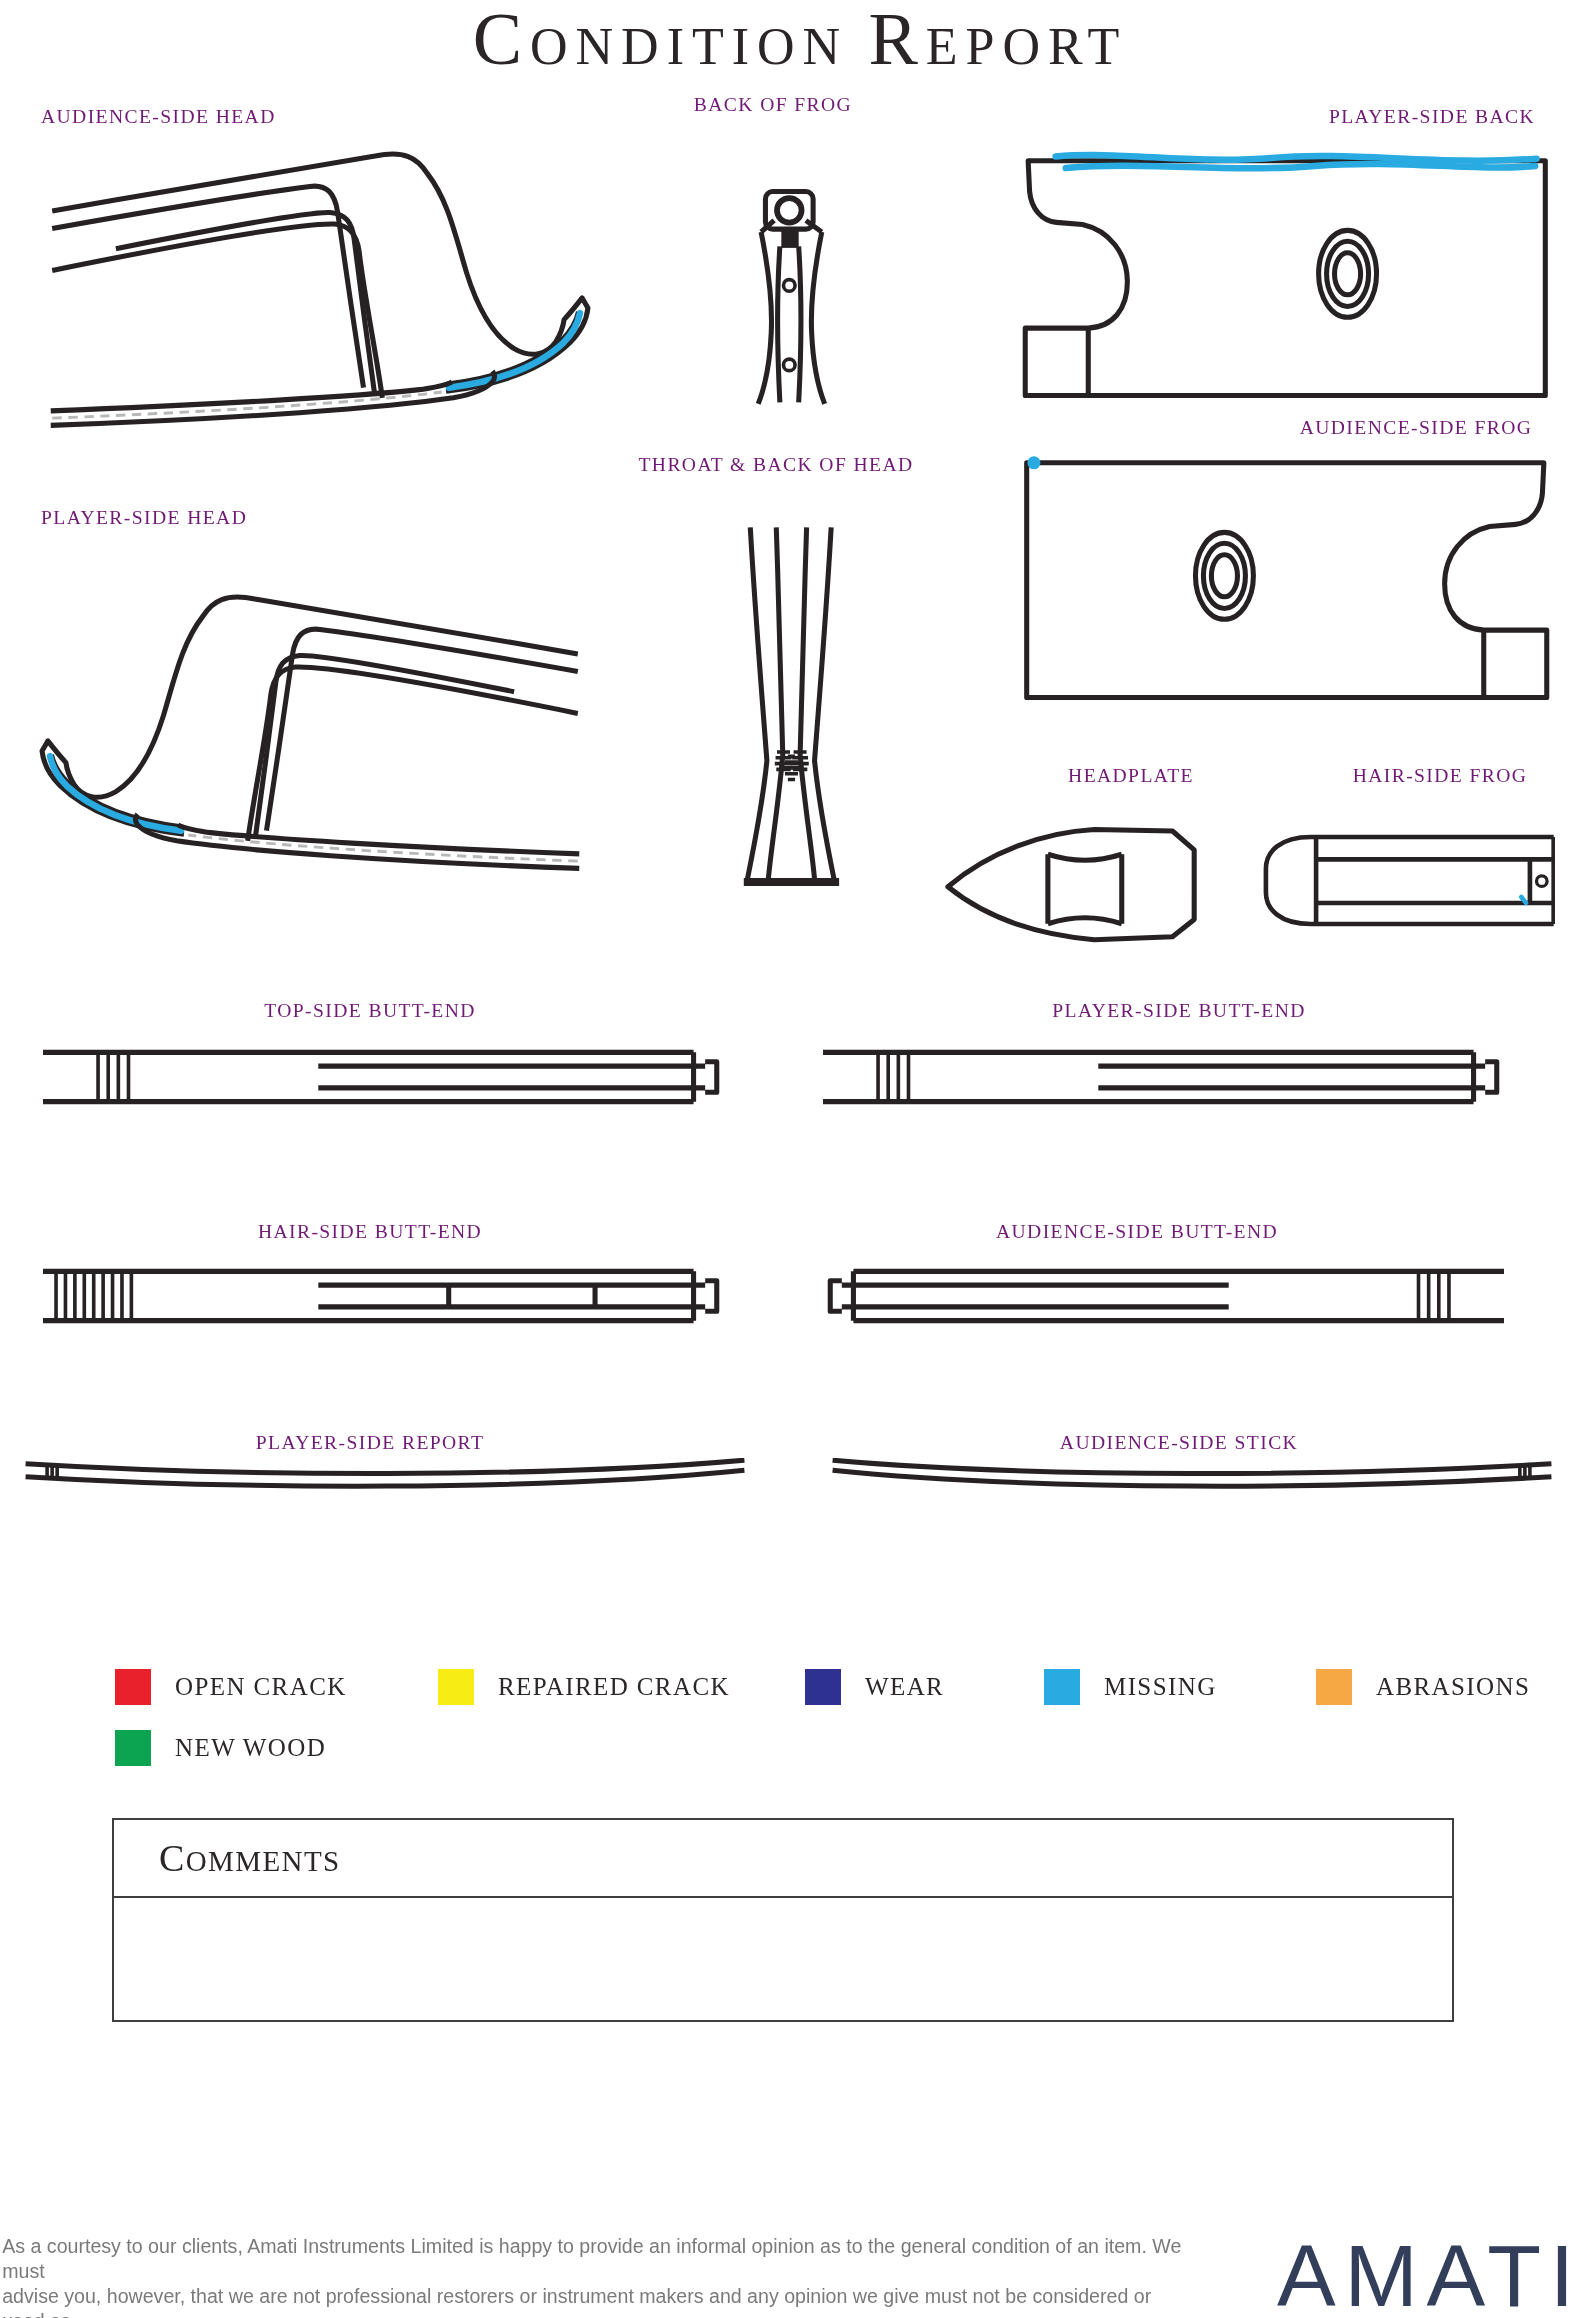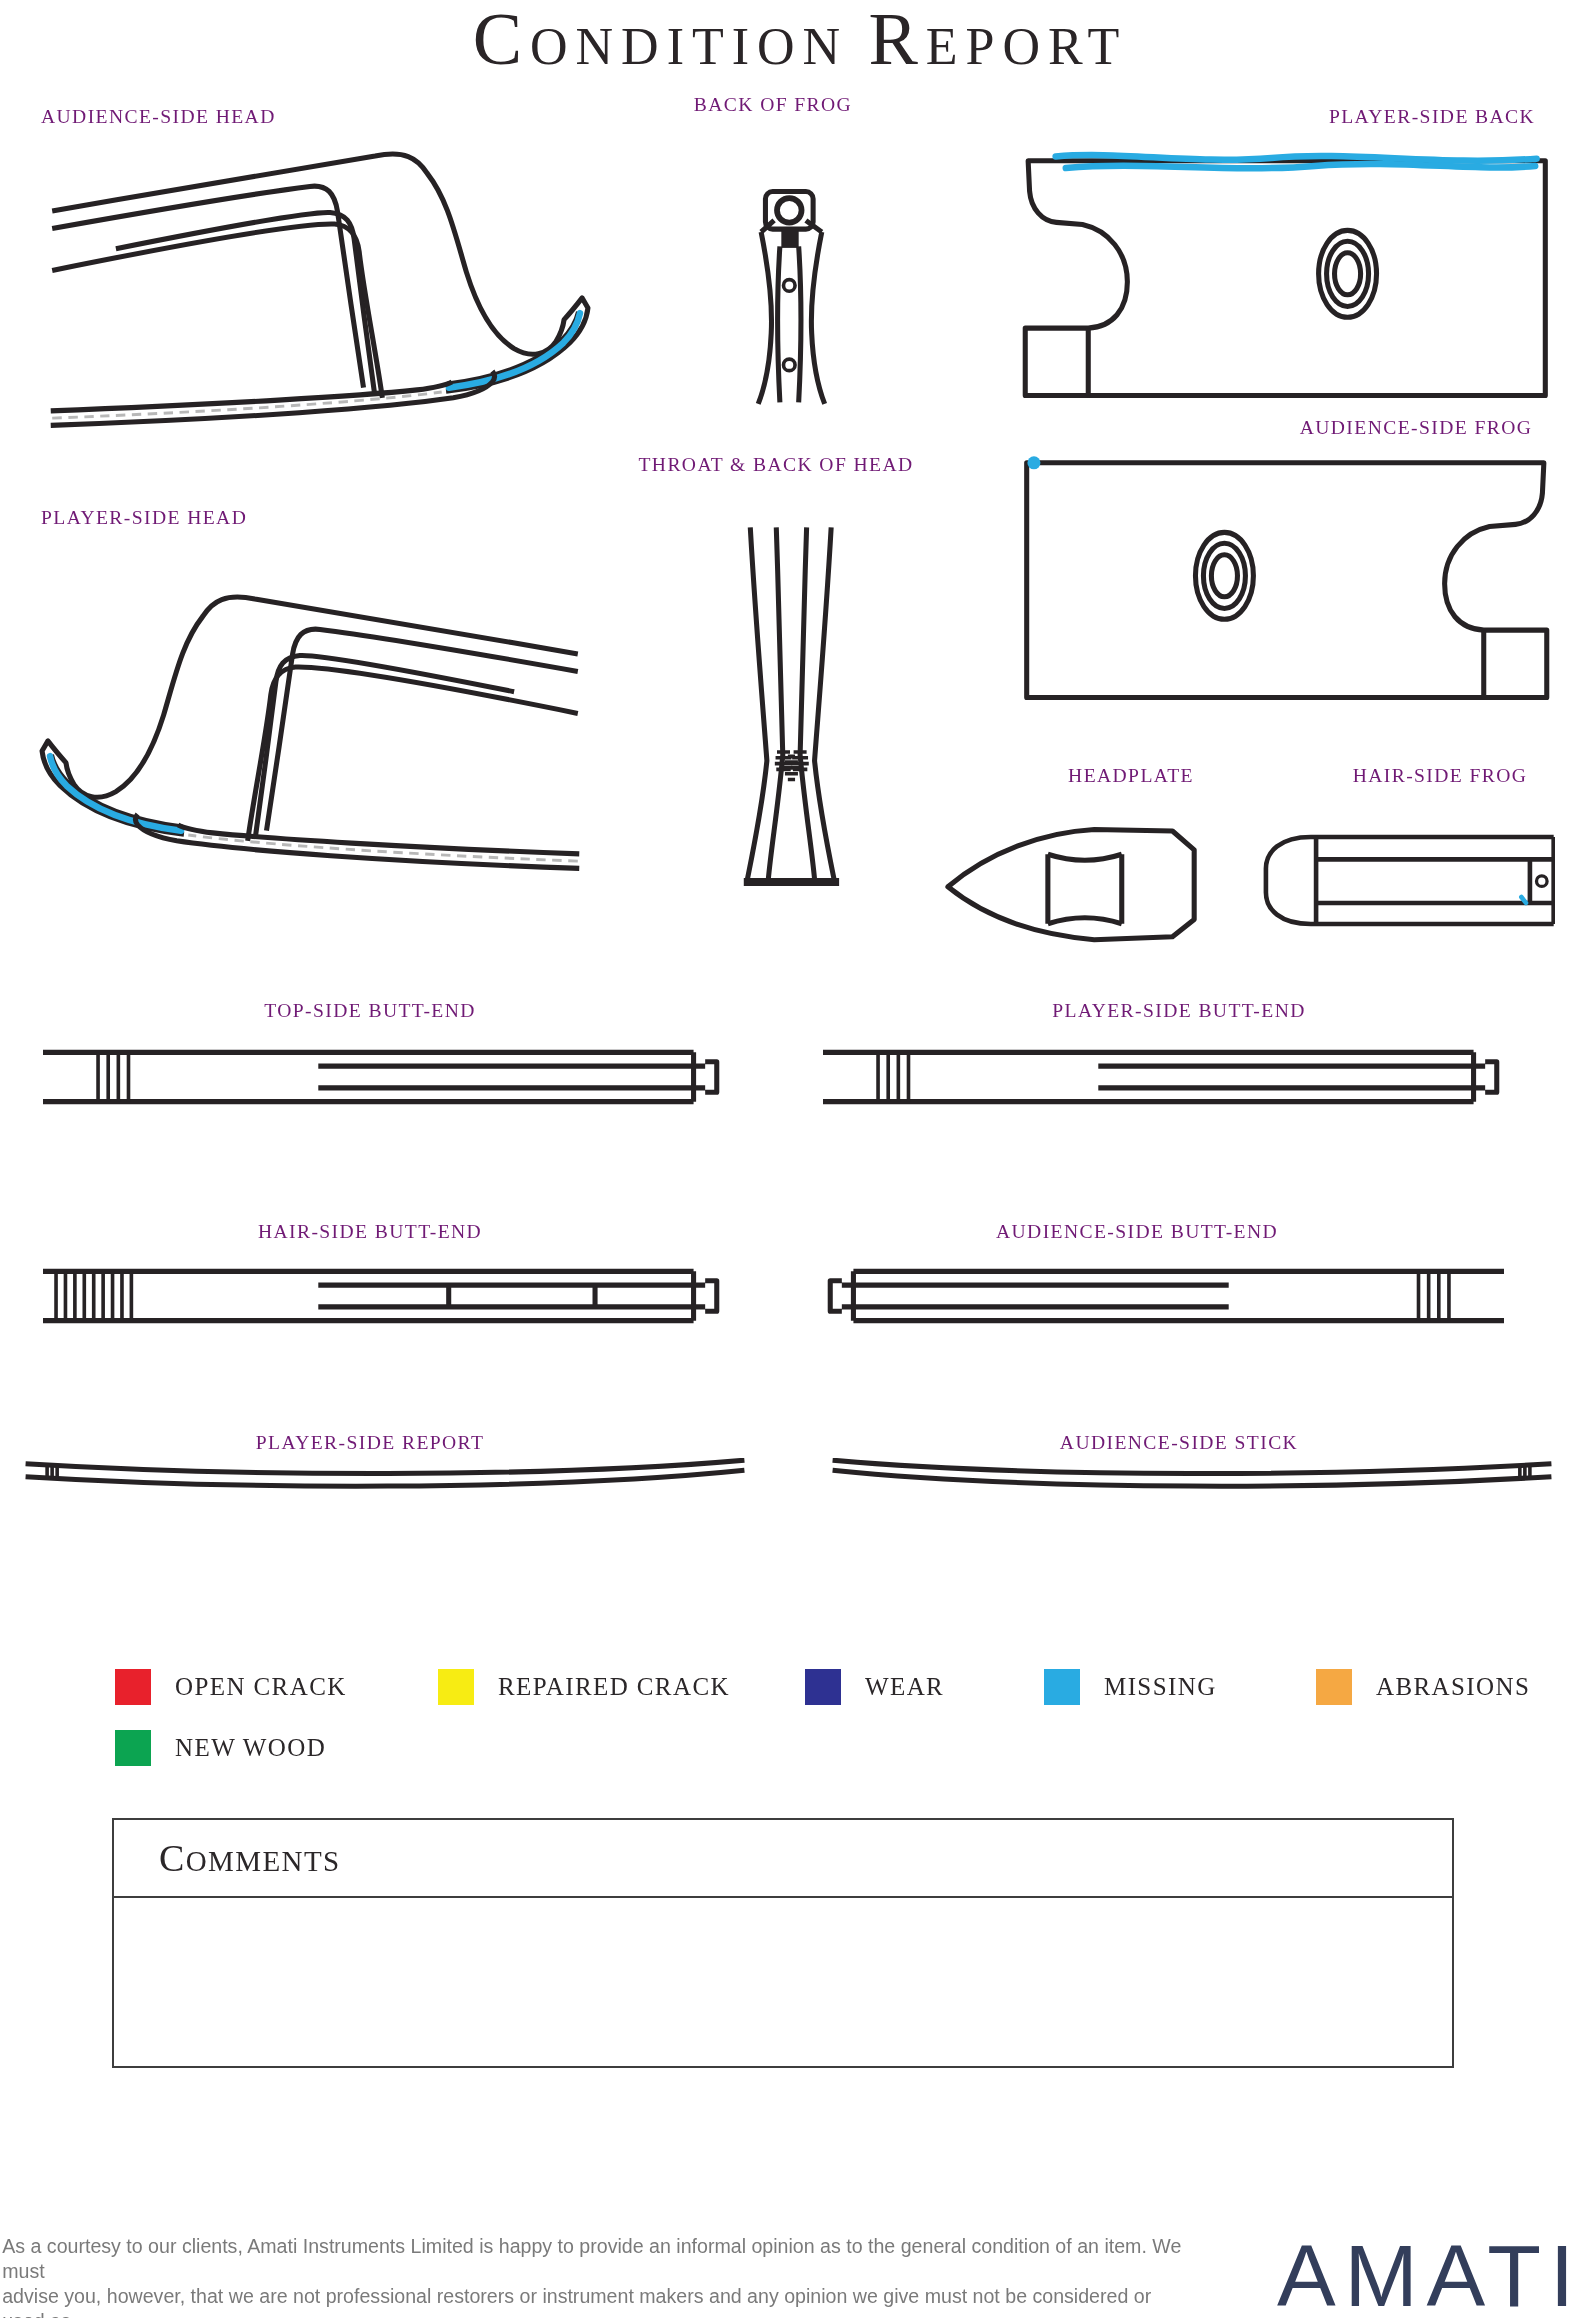--- a/index.html
+++ b/index.html
@@ -19,21 +19,21 @@
   .ln-dash{fill:none;stroke:#b8b8b8;stroke-width:4;stroke-dasharray:13 9;}
   .fillb{fill:#262224;stroke:none;}
   .mark{fill:none;stroke:var(--missing-color,#29ABE2);stroke-width:9;stroke-linecap:round;}
   .mark-fill{fill:var(--missing-color,#29ABE2);stroke:none;}
   .drawing{position:absolute;}
   
   .legend-item{position:absolute;height:36px;display:flex;align-items:center;margin-top:43px;}
   .swatch{display:inline-block;width:36px;height:36px;background:#ccc;}
   .legend-label{font-size:25px;letter-spacing:1.4px;margin-left:24px;white-space:nowrap;}
   
-  .comments{position:absolute;left:112px;top:1818px;width:1342px;height:250px;
+  .comments{position:absolute;left:112px;top:1818px;width:1342px;height:204px;
             border:2.9px solid #3e3e3e;box-sizing:border-box;}
   .comments-header{height:78px;border-bottom:2.9px solid #3e3e3e;box-sizing:border-box;
                    display:flex;align-items:center;padding-left:45px;}
   .comments-title{font-size:29px;letter-spacing:1.4px;}
   .comments-title::first-letter{font-size:38px;}
   .comments-body{height:120px;}
   
   .disclaimer{position:absolute;left:2.2px;top:2234px;width:1189px;
               font-family:"Liberation Sans",sans-serif;font-size:19.6px;line-height:25px;
               color:#7a7a7a;white-space:pre-line;}

